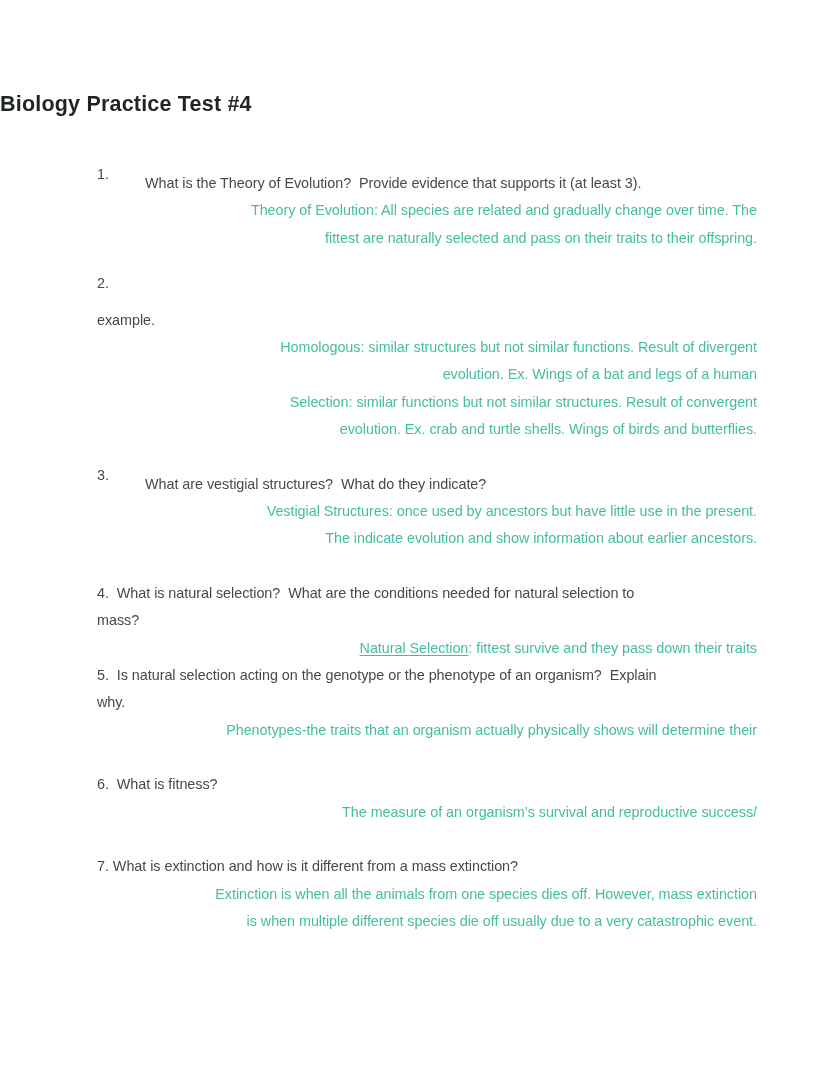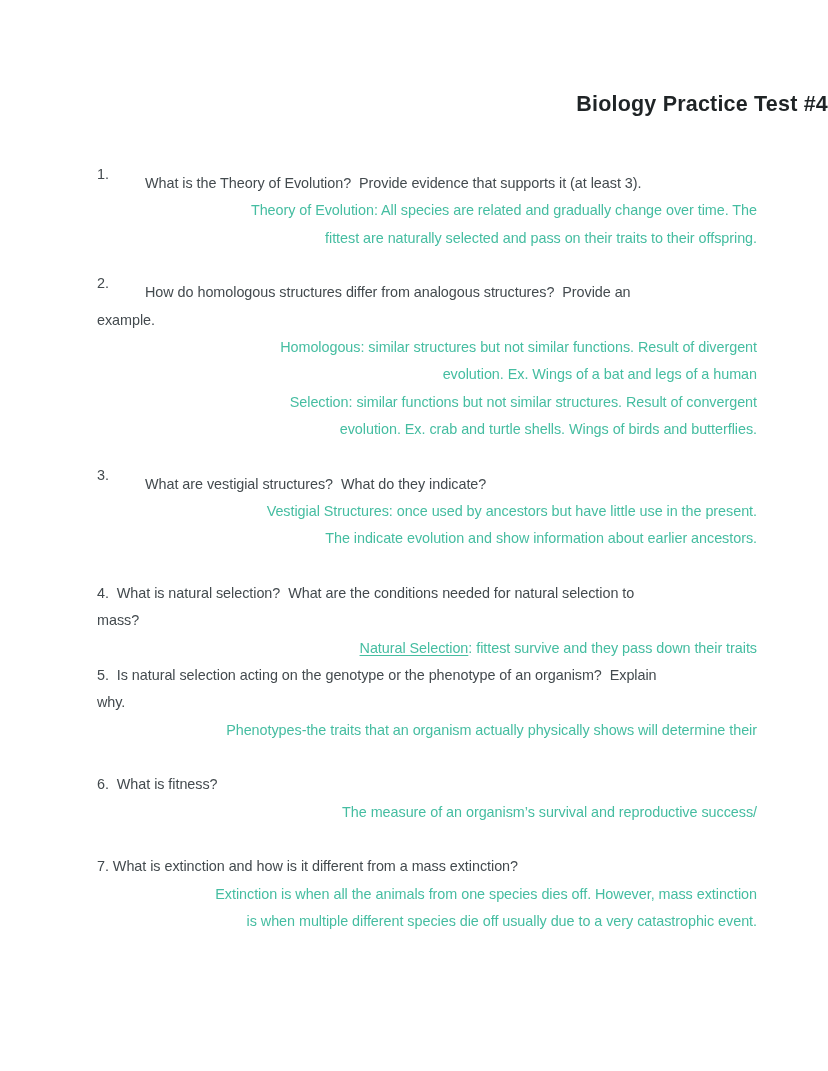--- a/index.html
+++ b/index.html
@@ -14,21 +14,21 @@
     background: var(--bg, #ffffff);
     font-family: "Liberation Sans", "DejaVu Sans", sans-serif;
     overflow: hidden;
   }
   .doc-title {
     position: absolute;
     top: 92px;
     left: 0;
     width: 100%;
     margin: 0;
-    text-align: right;
+    text-align: left;
     font-size: 21.5px;
     font-weight: bold;
     letter-spacing: 0.2px;
     color: var(--title-color, #1f2426);
   }
   .doc-body {
     position: absolute;
     left: 97px;
     top: 164px;
     width: 660px;
@@ -58,21 +58,21 @@
 </head>
 <body>
 
 <div class="page">
   <h1 class="doc-title">Biology Practice Test #4</h1>
   <div class="doc-body">
       <div class="line question ind-tab"><span class="marker">1.</span><span class="text"><span>What is the Theory of Evolution?  Provide evidence that supports it (at least 3).</span></span></div>
       <div class="line answer ind-tab"><span class="text"><span>Theory of Evolution: All species are related and gradually change over time. The</span></span></div>
       <div class="line answer ind-tab"><span class="text"><span> fittest are naturally selected and pass on their traits to their offspring.</span></span></div>
       <div class="line blank"></div>
-      <div class="line question ind-tab"><span class="marker">2.</span><span class="text"><span>How do homologous structures differ from analogous structures?  Provide an</span></span></div>
+      <div class="line question ind-tab"><span class="marker">2.</span></div>
       <div class="line question ind-none"><span class="text"><span>example.</span></span></div>
       <div class="line answer ind-tab"><span class="text"><span>Homologous: similar structures but not similar functions. Result of divergent</span></span></div>
       <div class="line answer ind-tab"><span class="text"><span>evolution. Ex. Wings of a bat and legs of a human</span></span></div>
       <div class="line answer ind-tab"><span class="text"><span>Selection: similar functions but not similar structures. Result of convergent</span></span></div>
       <div class="line answer ind-tab"><span class="text"><span>evolution. Ex. crab and turtle shells. Wings of birds and butterflies.</span></span></div>
       <div class="line blank"></div>
       <div class="line question ind-tab"><span class="marker">3.</span><span class="text"><span>What are vestigial structures?  What do they indicate?</span></span></div>
       <div class="line answer ind-tab"><span class="text"><span>Vestigial Structures: once used by ancestors but have little use in the present.</span></span></div>
       <div class="line answer ind-tab"><span class="text"><span>The indicate evolution and show information about earlier ancestors.</span></span></div>
       <div class="line blank"></div>

